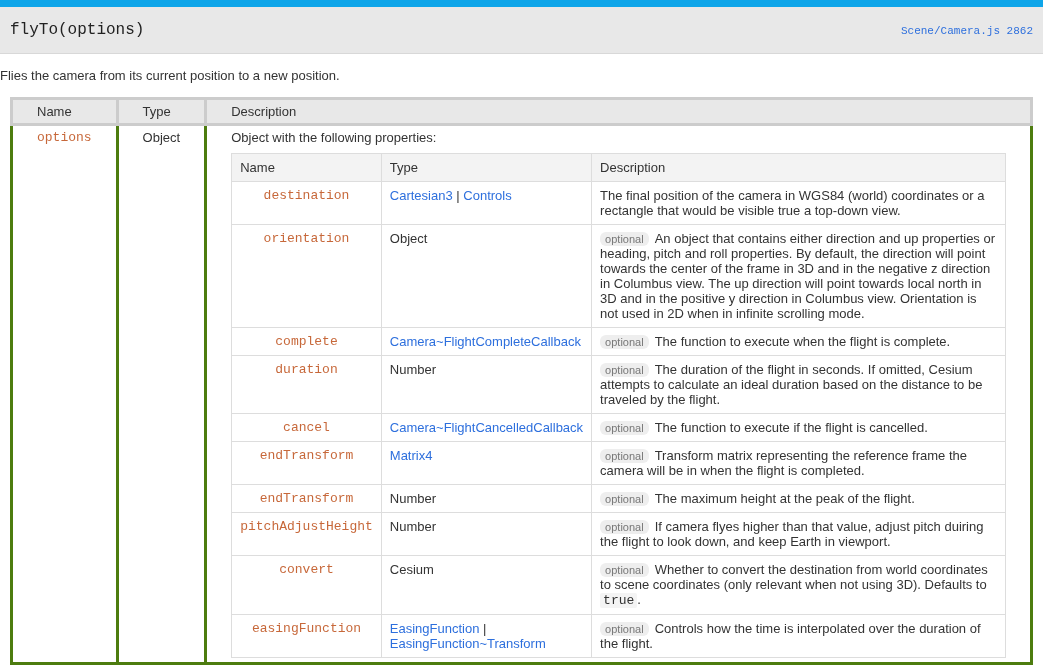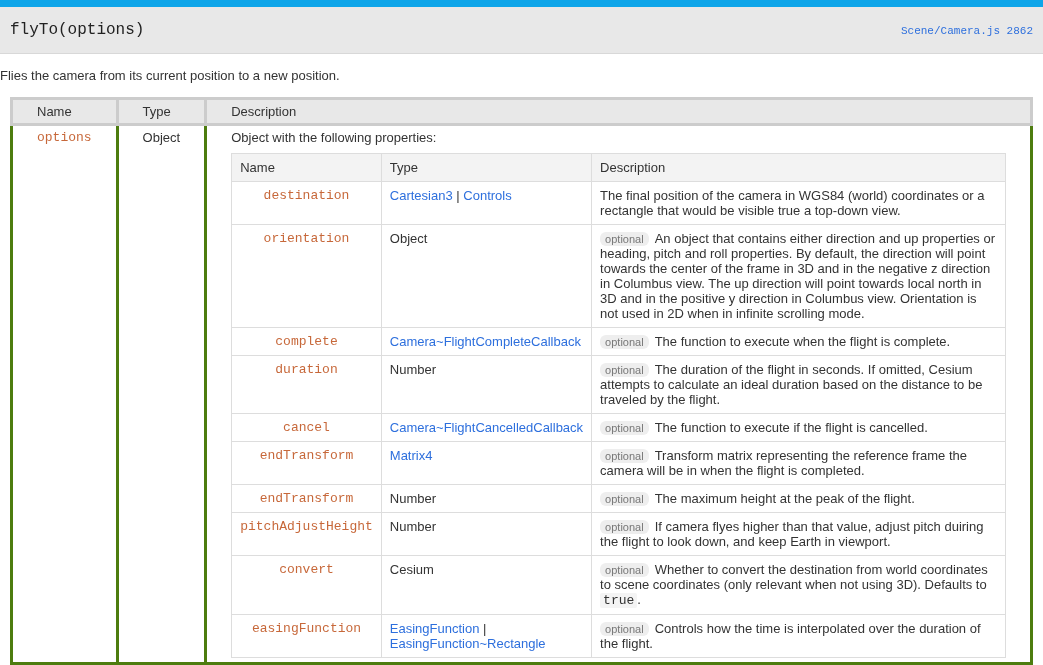--- a/index.html
+++ b/index.html
@@ -221,21 +221,21 @@
               <td class="iname">convert</td>
               <td class="itype">Cesium</td>
               <td>
                 <span class="opt-badge">optional</span><span>Whether to convert the destination from world coordinates to scene coordinates (only relevant when not using 3D). Defaults to </span><code class="inline">true</code><span>.</span>
               </td>
             </tr>
 
             <tr>
               <td class="iname">easingFunction</td>
               <td class="itype">
-                <a href="#" class="tlink">EasingFunction</a><span> | </span><br><a href="#" class="tlink">EasingFunction~Rectangle</a>
+                <a href="#" class="tlink">EasingFunction</a><span> | </span><br><a href="#" class="tlink">EasingFunction~Transform</a>
               </td>
               <td>
                 <span class="opt-badge">optional</span><span>Controls how the time is interpolated over the duration of the flight.</span>
               </td>
             </tr>
 
           </tbody>
         </table>
       </td>
     </tr>

